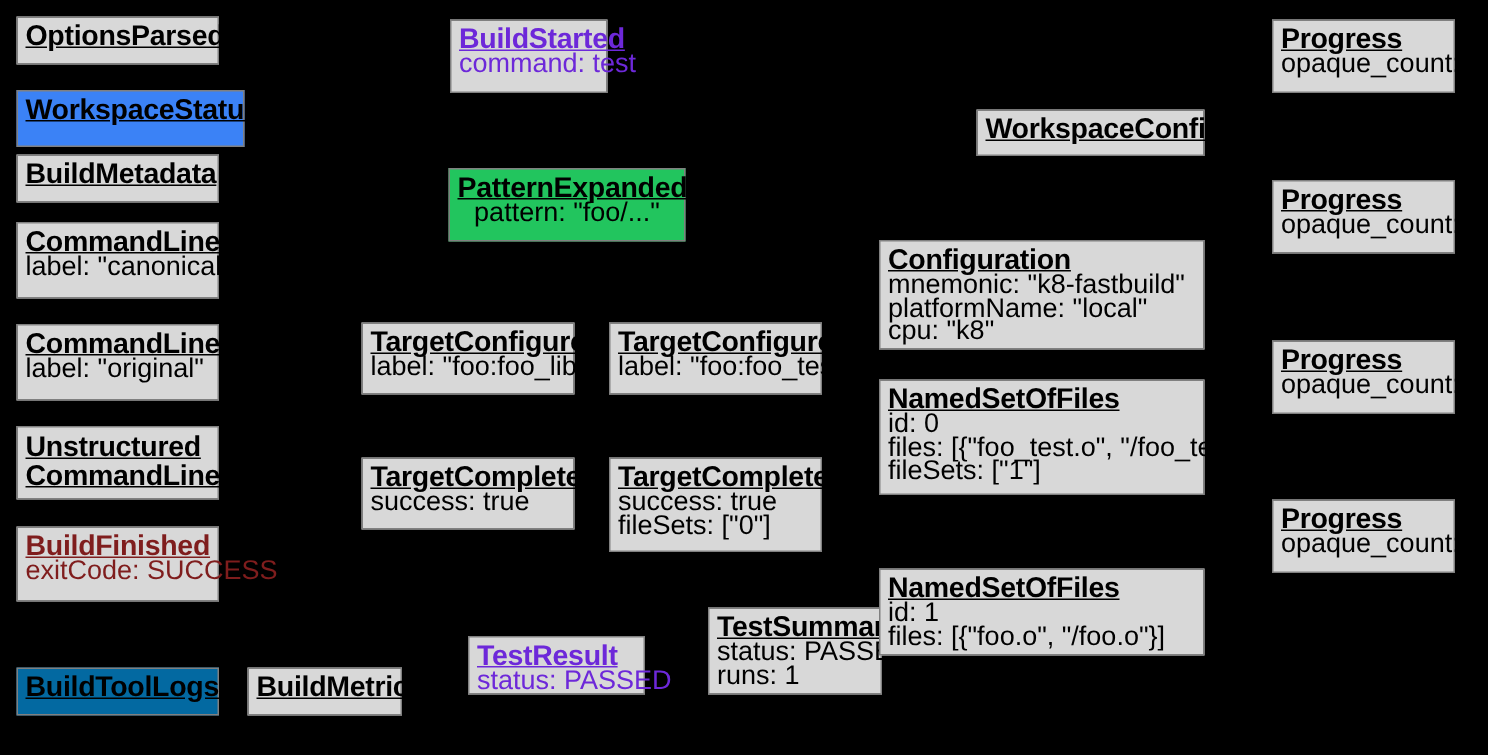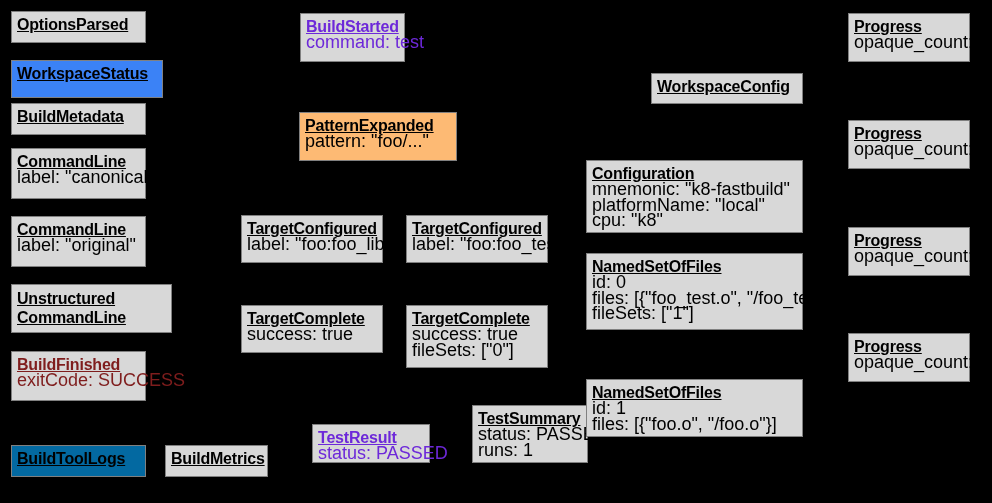--- a/index.html
+++ b/index.html
@@ -18,21 +18,21 @@
   }
   .node {
     position: absolute;
     background: #d8d8d8;
     border: 1px solid #808080;
     box-sizing: border-box;
     padding: 4px 5px 5px 5px;
     color: #000000;
   }
   .node-title {
-    font-size: 16px;
+    font-size: 19px;
     font-weight: bold;
     text-decoration: underline;
     line-height: 17px;
     letter-spacing: -0.2px;
     white-space: pre;
     display: block;
   }
   .node-title.two-line {
     line-height: 19px;
   }
@@ -68,21 +68,21 @@
       <span class="fields">
         <span class="node-field">label: "canonical"</span>
       </span>
     </div>
     <div class="node" style="left: 11px; top: 216px; width: 135px; height: 51px; background: rgb(216, 216, 216); border-color: rgb(128, 128, 128); color: rgb(0, 0, 0);">
       <span class="node-title">CommandLine</span>
       <span class="fields">
         <span class="node-field">label: "original"</span>
       </span>
     </div>
-    <div class="node" style="left: 11px; top: 284px; width: 161px; height: 49px; background: rgb(216, 216, 216); border-color: rgb(128, 128, 128); color: rgb(0, 0, 0);">
+    <div class="node" style="left: 11px; top: 284px; width: 135px; height: 49px; background: rgb(216, 216, 216); border-color: rgb(128, 128, 128); color: rgb(0, 0, 0);">
       <span class="node-title two-line">Unstructured
 CommandLine</span>
       <span class="fields"></span>
     </div>
     <div class="node" style="left: 11px; top: 351px; width: 135px; height: 50px; background: rgb(216, 216, 216); border-color: rgb(128, 128, 128); color: #7f1d1d;">
       <span class="node-title">BuildFinished</span>
       <span class="fields">
         <span class="node-field">exitCode: SUCCESS</span>
       </span>
     </div>
@@ -93,21 +93,21 @@
     <div class="node" style="left: 165px; top: 445px; width: 103px; height: 32px; background: rgb(216, 216, 216); border-color: rgb(128, 128, 128); color: rgb(0, 0, 0);">
       <span class="node-title">BuildMetrics</span>
       <span class="fields"></span>
     </div>
     <div class="node" style="left: 300px; top: 13px; width: 105px; height: 49px; background: rgb(216, 216, 216); border-color: rgb(128, 128, 128); color: #6d28d9;">
       <span class="node-title">BuildStarted</span>
       <span class="fields">
         <span class="node-field">command: test</span>
       </span>
     </div>
-    <div class="node" style="left: 299px; top: 112px; width: 158px; height: 49px; background: #fdba74; border-color: rgb(128, 128, 128); color: rgb(0, 0, 0);">
+    <div class="node" style="left: 299px; top: 112px; width: 158px; height: 49px; background: #22c55e; border-color: rgb(128, 128, 128); color: rgb(0, 0, 0); text-align: center;">
       <span class="node-title">PatternExpanded</span>
       <span class="fields">
         <span class="node-field">pattern: "foo/..."</span>
       </span>
     </div>
     <div class="node" style="left: 241px; top: 215px; width: 142px; height: 48px; background: rgb(216, 216, 216); border-color: rgb(128, 128, 128); color: rgb(0, 0, 0);">
       <span class="node-title">TargetConfigured</span>
       <span class="fields">
         <span class="node-field">label: "foo:foo_lib"</span>
       </span>

